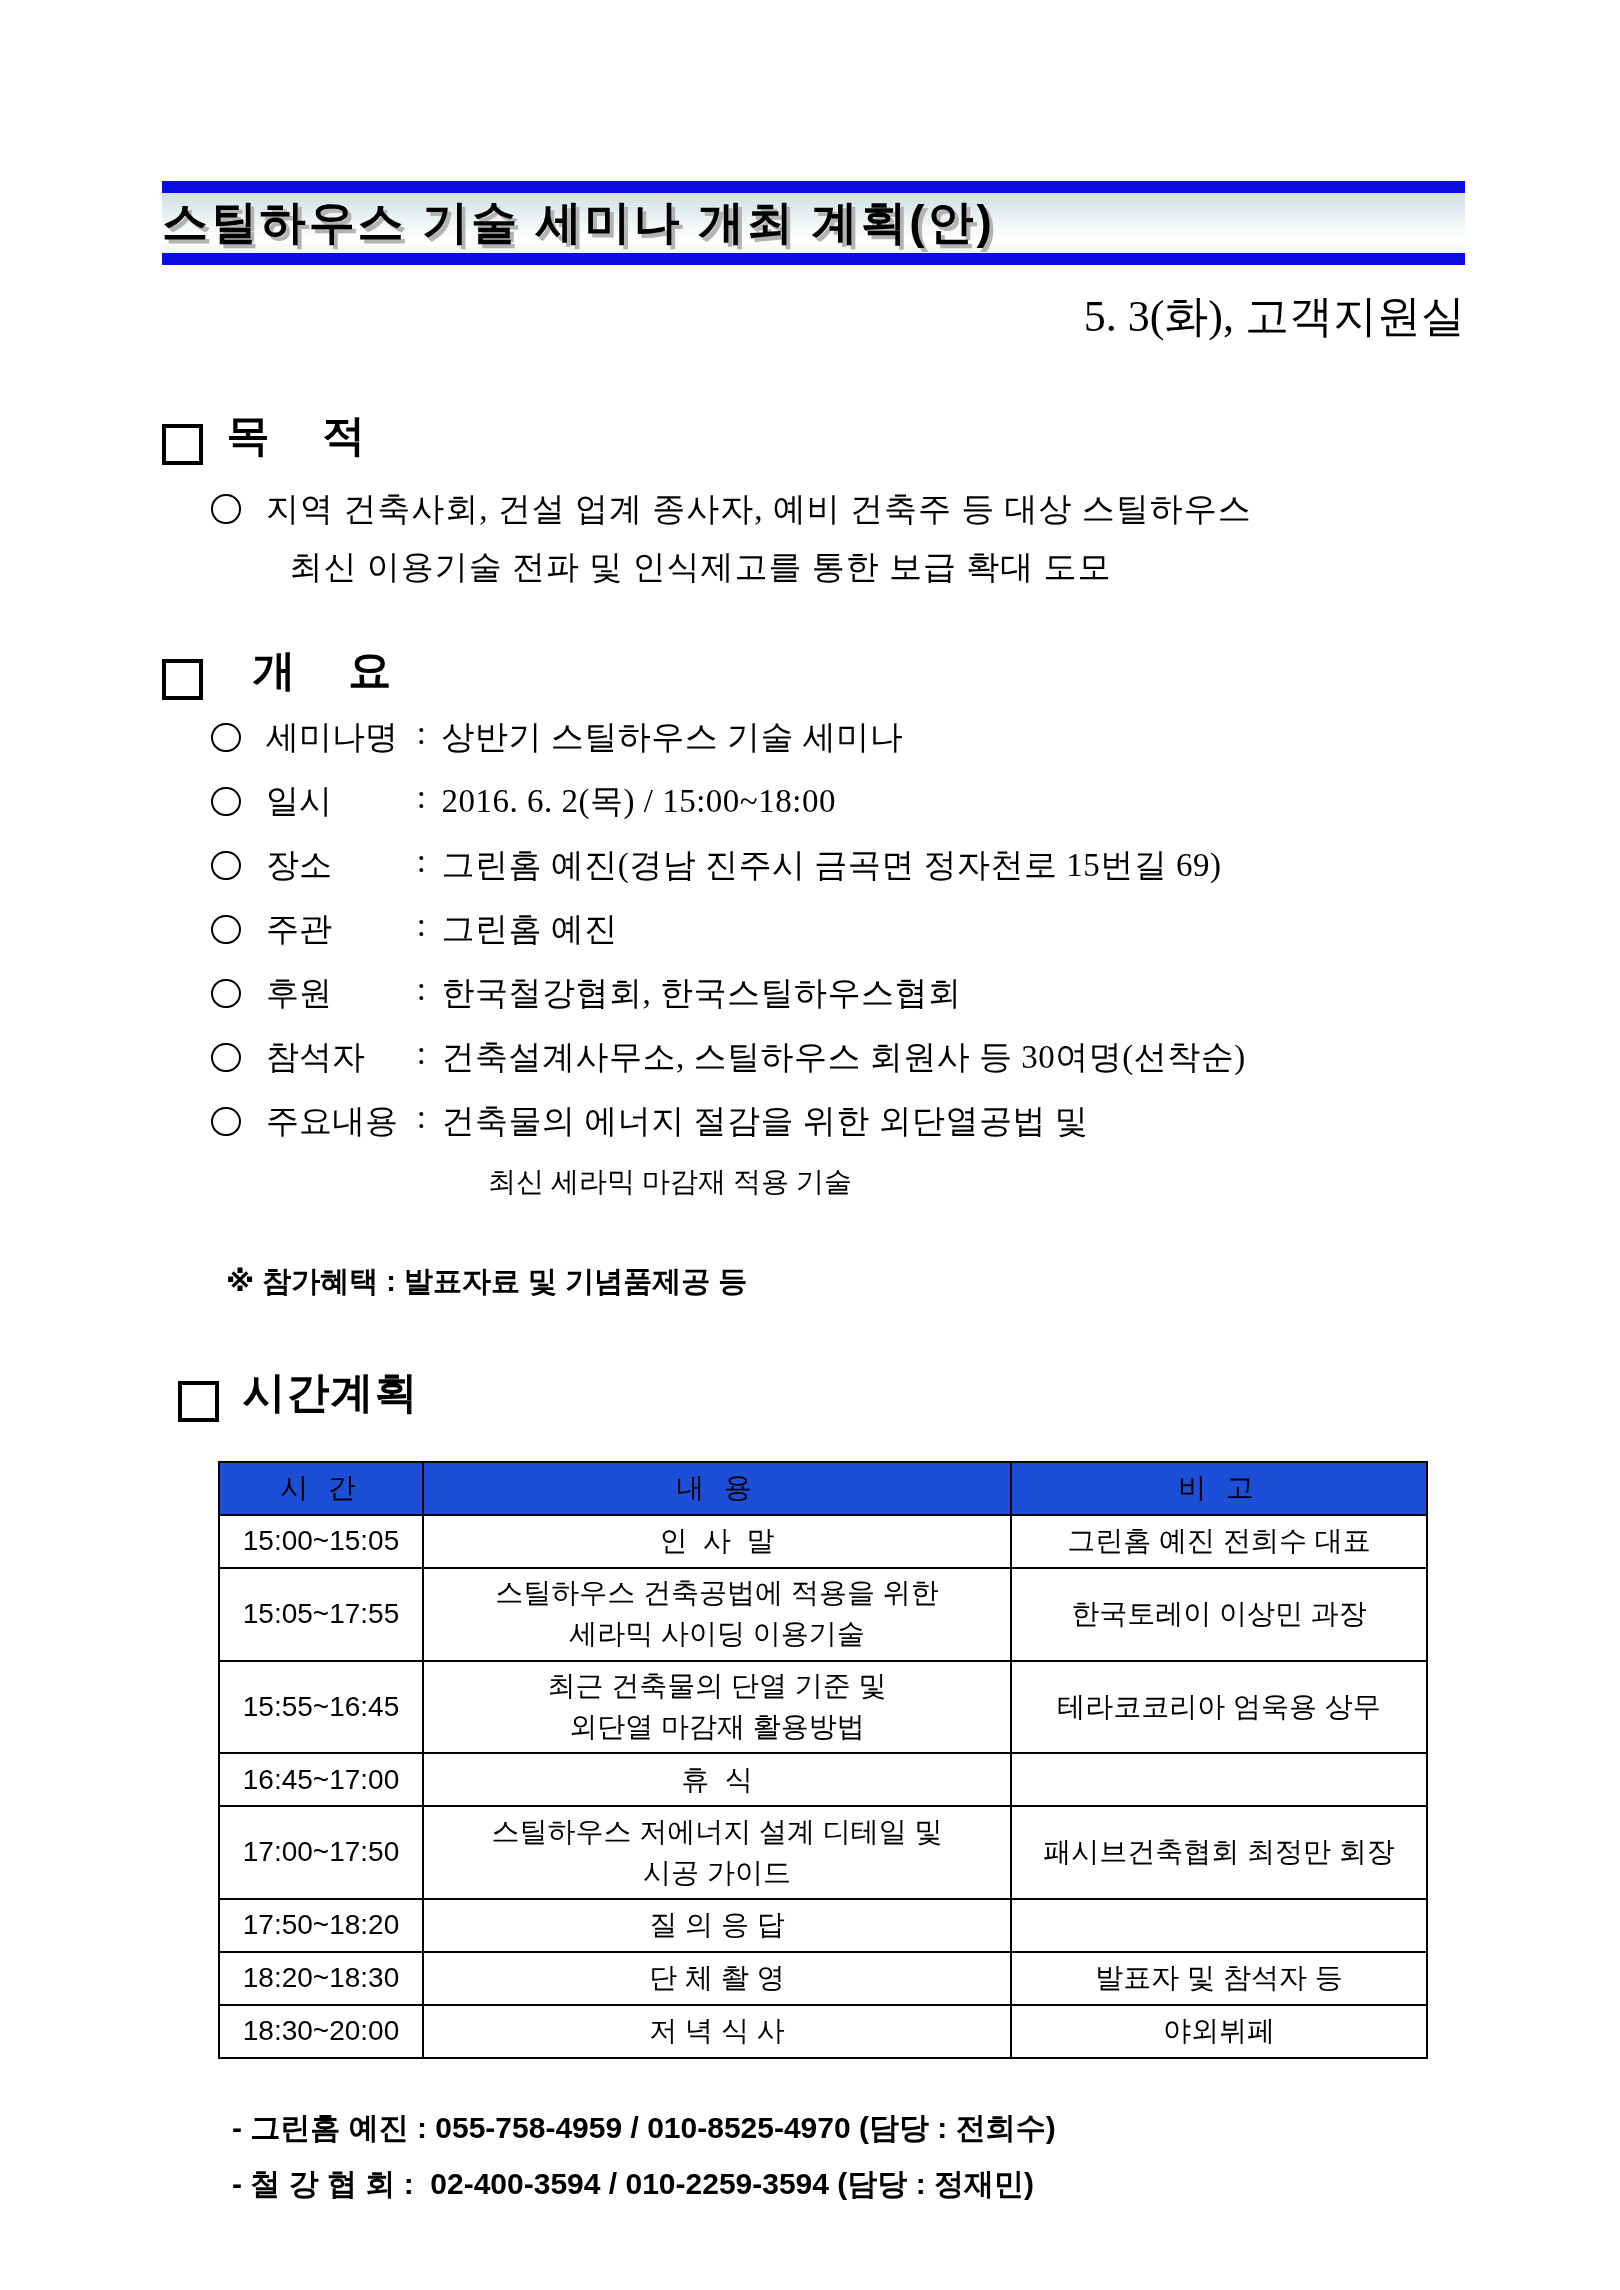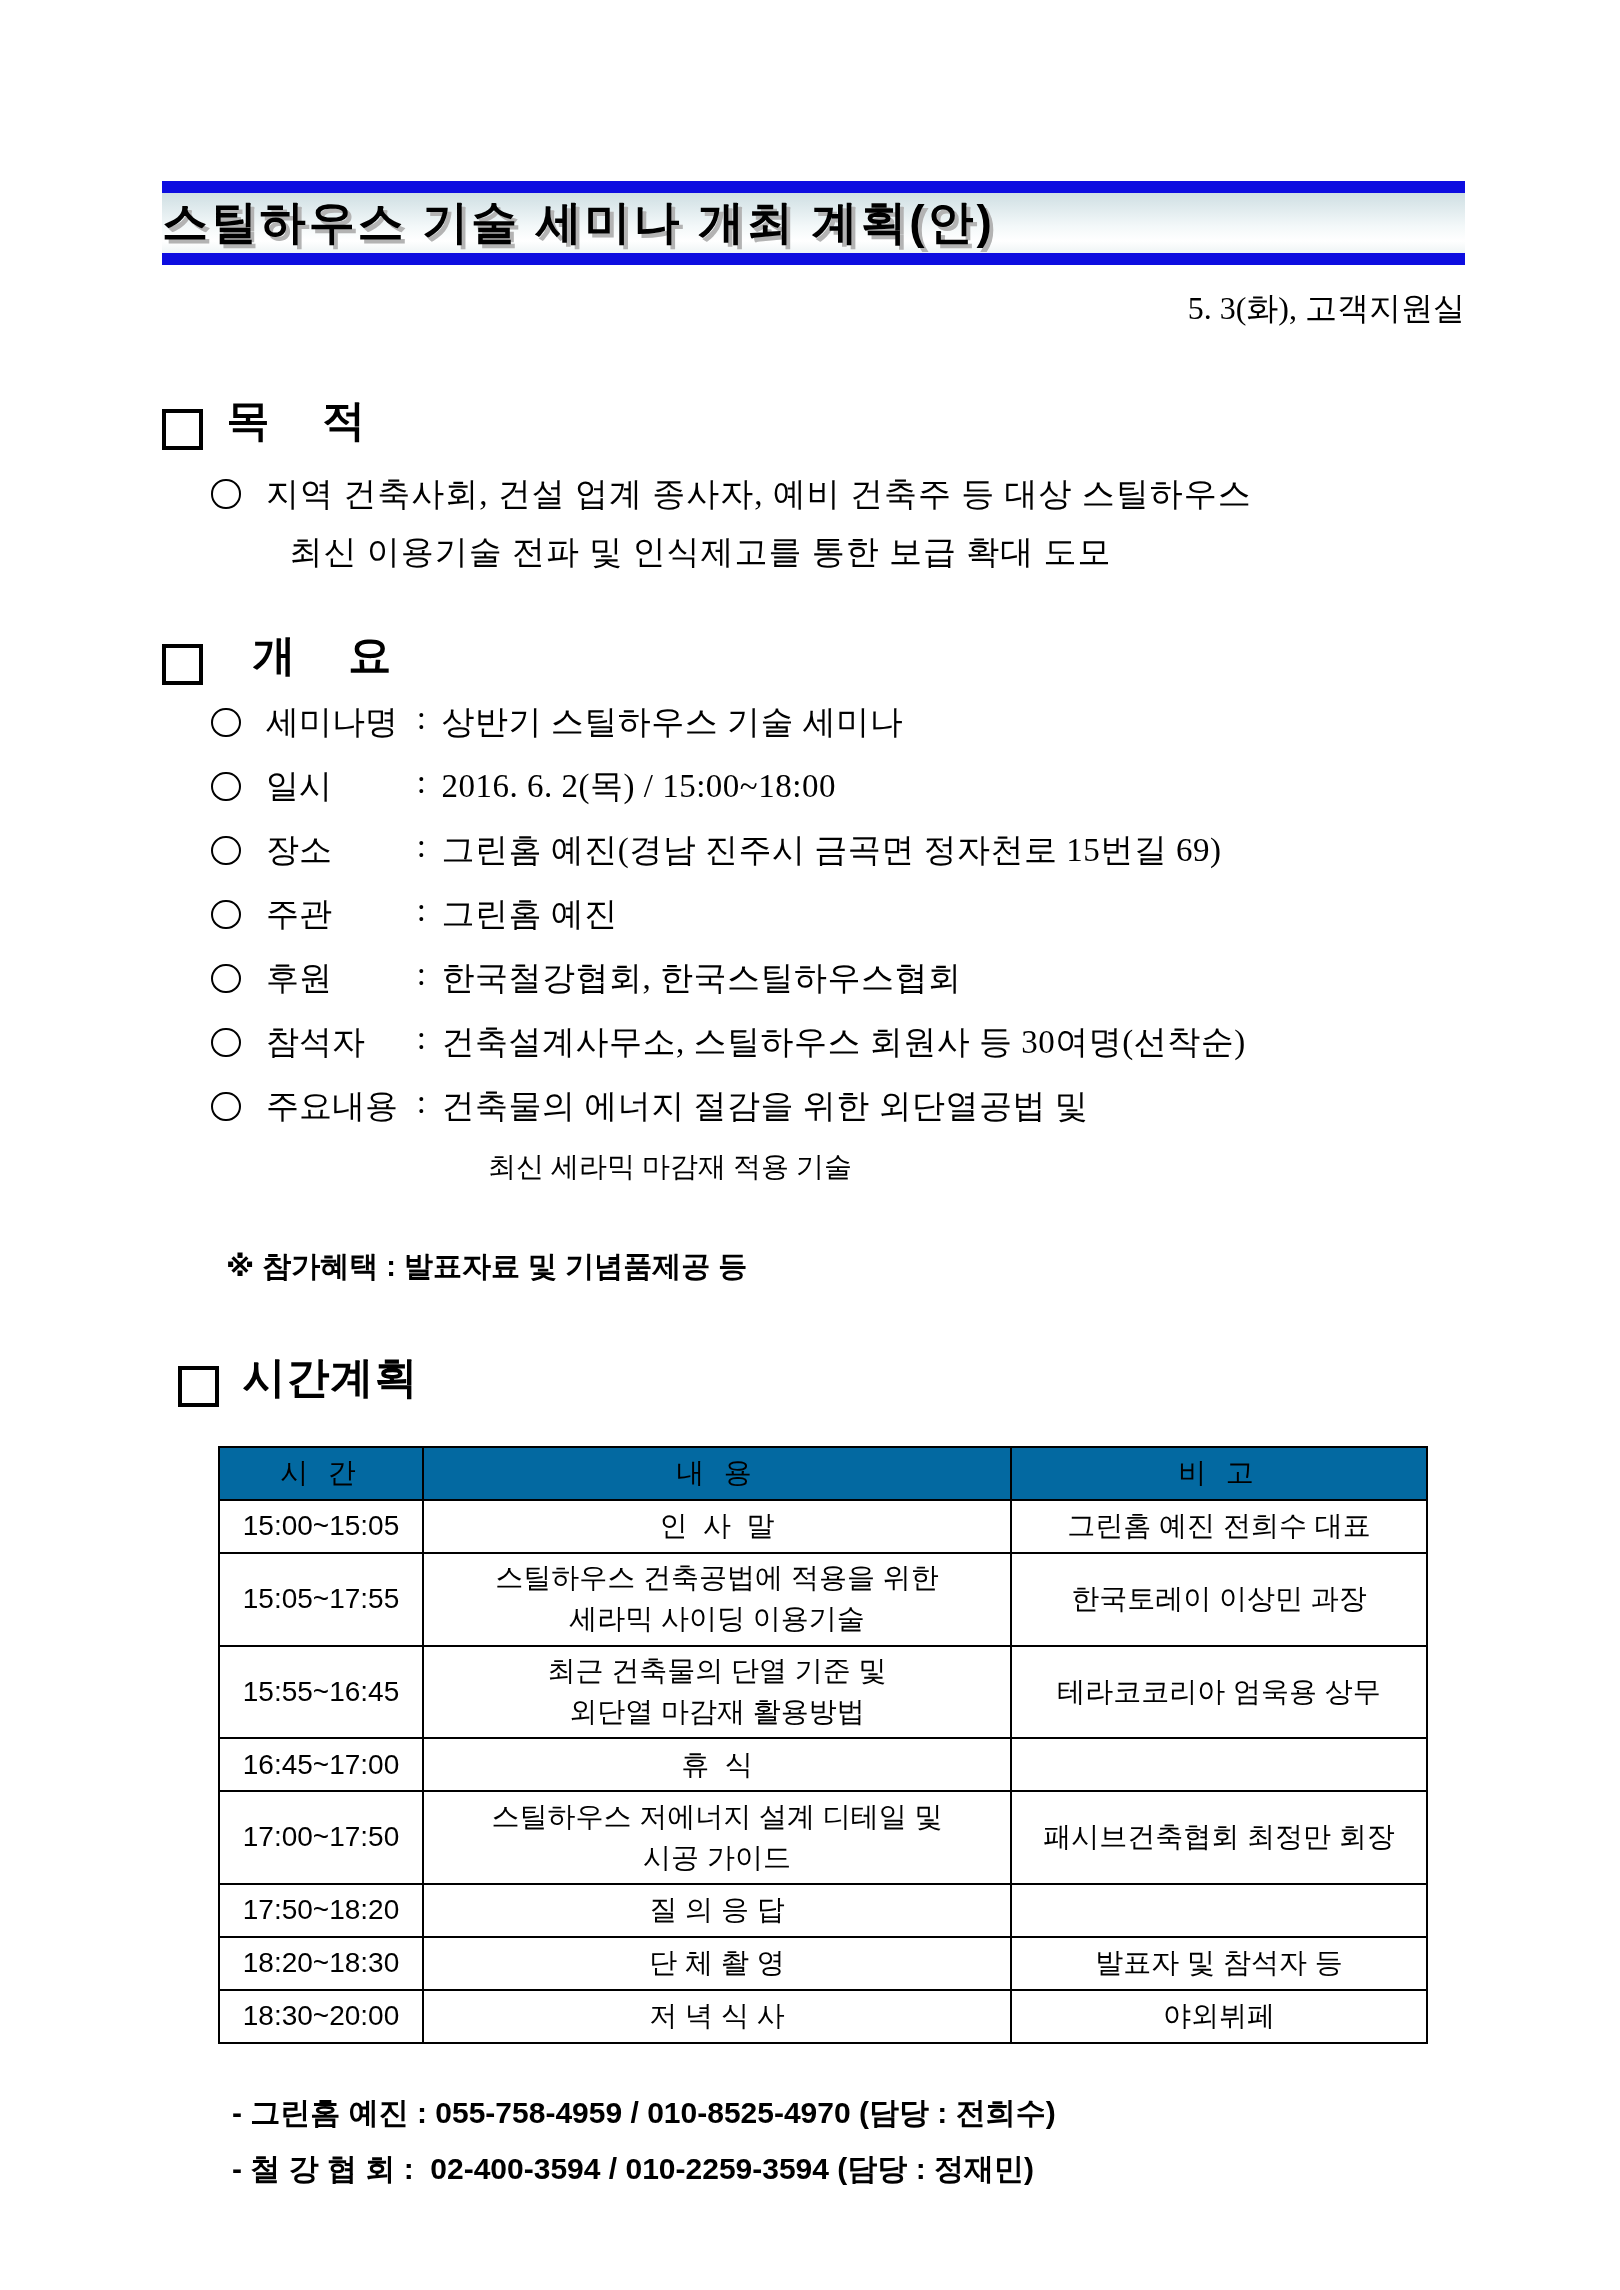--- a/index.html
+++ b/index.html
@@ -16,21 +16,21 @@
     height:60px;display:flex;align-items:center;
     background:linear-gradient(180deg,#cfdfe3 0%,#f3f8f9 55%,#ffffff 80%,#eef4f5 100%);
   }
   .banner .title{
     font-family:"Liberation Sans","DejaVu Sans",sans-serif;
     font-weight:bold;font-size:46px;letter-spacing:2.9px;white-space:pre;
     text-shadow:3.9px 3.9px 0 #b3b3b3;
   }
 
   
-  .meta{margin-top:22.5px;text-align:right;font-size:32px;white-space:pre;}
+  .meta{margin-top:22.5px;text-align:right;font-size:44px;white-space:pre;}
 
   
   .sec-head{display:flex;align-items:flex-end;margin-top:68px;height:51px;}
   .sq{width:33px;height:33px;border:4.9px solid #000;flex:none;margin-right:23.5px;}
   .sec-head .txt{
     font-family:"Liberation Sans","DejaVu Sans",sans-serif;
     font-weight:bold;font-size:43px;white-space:pre;letter-spacing:1px;
   }
 
   
@@ -64,21 +64,21 @@
     width:1208px;table-layout:fixed;
     font-family:"Liberation Sans","DejaVu Sans",sans-serif;font-size:28px;
   }
   table.sched col.c-time{width:204px;}
   table.sched col.c-content{width:588px;}
   table.sched col.c-note{width:416px;}
   table.sched th,table.sched td{
     border:2px solid #000;text-align:center;vertical-align:middle;
     padding:4.9px 3.9px;line-height:1.45;white-space:pre-wrap;
   }
-  table.sched th{background:#0369a1;font-weight:normal;height:41px;letter-spacing:5.9px;}
+  table.sched th{background:#1d4ed8;font-weight:normal;height:41px;letter-spacing:5.9px;}
   table.sched td{height:41px;}
 
   
   .contact{margin-top:49px;font-family:"Liberation Sans","DejaVu Sans",sans-serif;font-weight:bold;}
   .contact .c-head{margin-left:64px;font-size:30px;white-space:pre;}
   .contact .c-line{margin-left:70px;margin-top:15.7px;font-size:30px;white-space:pre;}
 </style>
 </head>
 <body>
 

